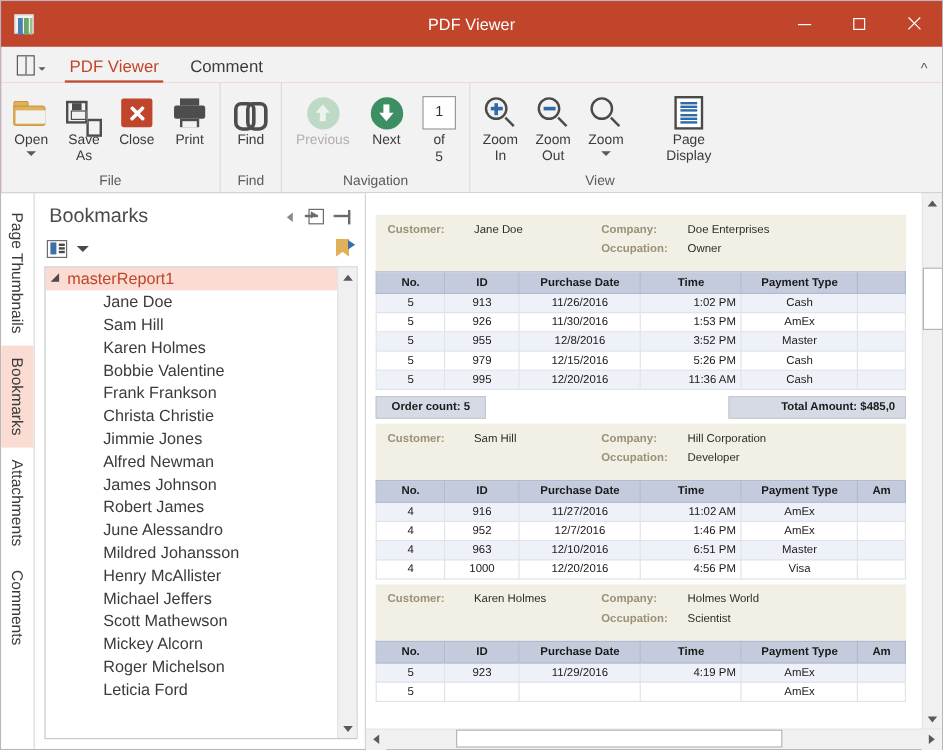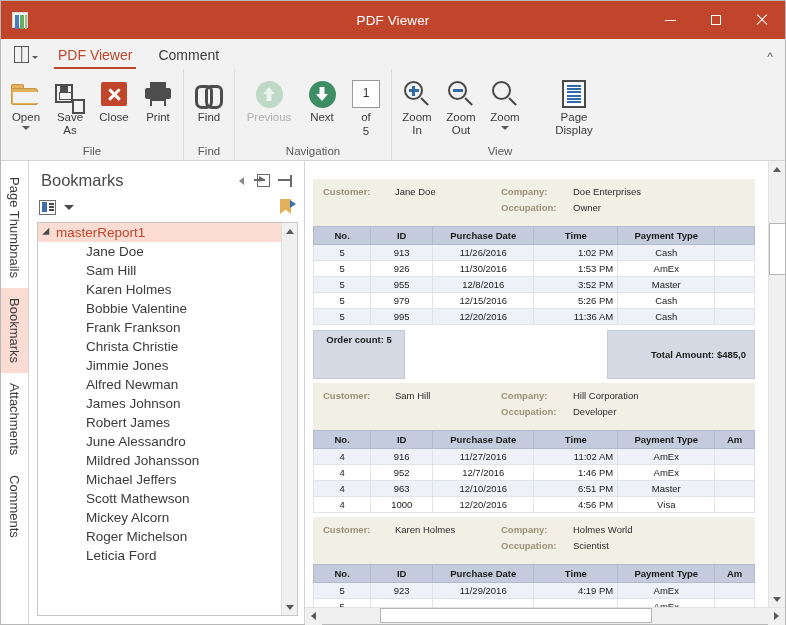--- a/index.html
+++ b/index.html
@@ -357,21 +357,21 @@
   }
   table.grid tr.alt td { background: #eef1f8; }
   table.grid td.right { text-align:right; }
   .totals-row { display:flex; margin-top: 5px; font-size:9.5px; }
   .order-count {
     background: #d6dae4; border:1px solid #c3c8d4;
     padding: 3px 10px; font-weight:bold; color:#1a1a1a; min-width: 92px; text-align:center;
   }
   .total-amount {
     background: #d6dae4; border:1px solid #c3c8d4;
-    padding: 18px 8px; font-weight:bold; color:#1a1a1a;
+    padding: 3px 8px; font-weight:bold; color:#1a1a1a;
     margin-left: auto; min-width: 148px; text-align:right;
   }
   .col-no { width: 13%; }
   .col-id { width: 14%; }
   .col-date { width: 23%; }
   .col-time { width: 19%; }
   .col-pay { width: 22%; }
   .col-amt { width: 9%; }
 
   .doc-vscroll {
@@ -628,20 +628,21 @@
           <div class="bm-item"><span>Karen Holmes</span></div>
           <div class="bm-item"><span>Bobbie Valentine</span></div>
           <div class="bm-item"><span>Frank Frankson</span></div>
           <div class="bm-item"><span>Christa Christie</span></div>
           <div class="bm-item"><span>Jimmie Jones</span></div>
           <div class="bm-item"><span>Alfred Newman</span></div>
           <div class="bm-item"><span>James Johnson</span></div>
           <div class="bm-item"><span>Robert James</span></div>
           <div class="bm-item"><span>June Alessandro</span></div>
           <div class="bm-item"><span>Mildred Johansson</span></div>
+          <div class="bm-item"><span>Henry McAllister</span></div>
           <div class="bm-item"><span>Michael Jeffers</span></div>
           <div class="bm-item"><span>Scott Mathewson</span></div>
           <div class="bm-item"><span>Mickey Alcorn</span></div>
           <div class="bm-item"><span>Roger Michelson</span></div>
           <div class="bm-item"><span>Leticia Ford</span></div>
         </div>
         <div class="bm-scroll">
           <div class="sb-btn">
               <span class="sb-up"></span>
             </div>

